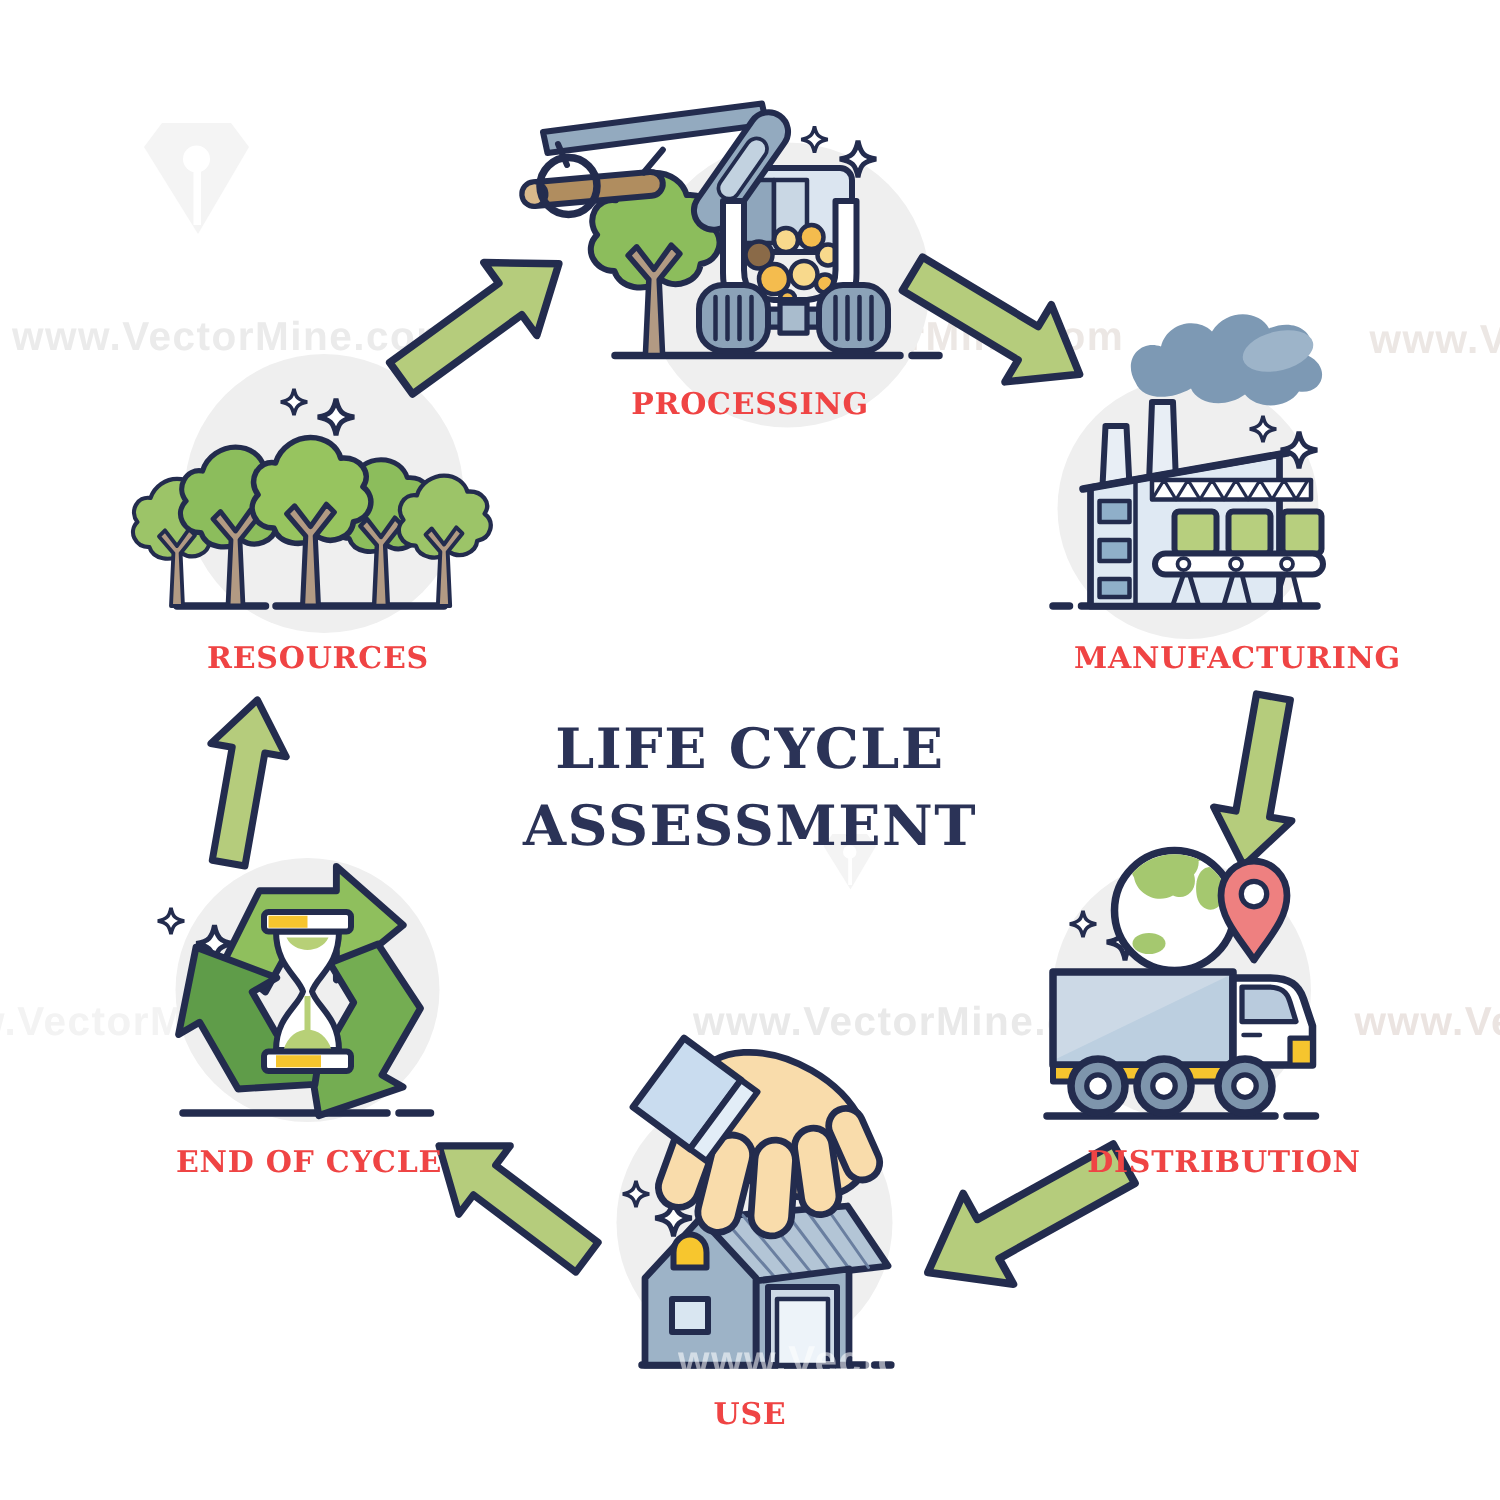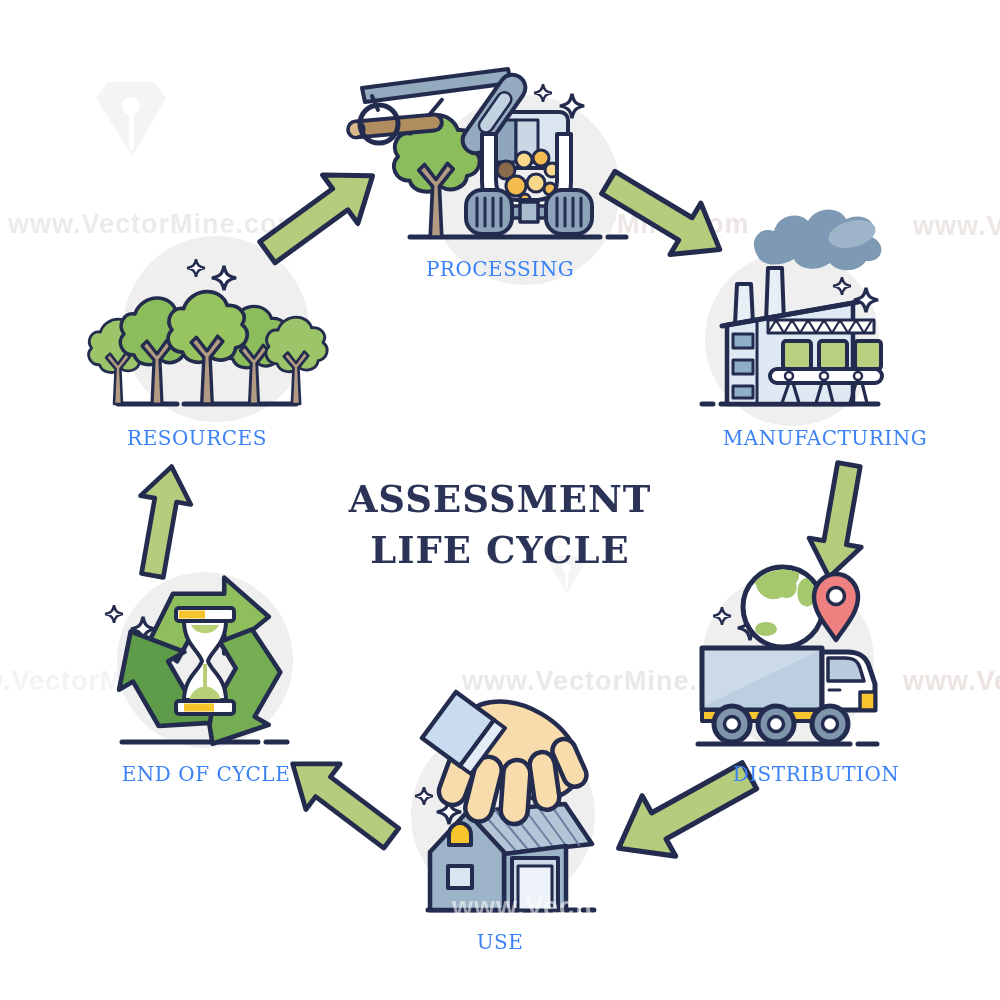--- a/index.html
+++ b/index.html
@@ -3,21 +3,21 @@
 <meta charset="utf-8">
 <style>
   html,body{margin:0;padding:0;}
   body{
     width:1000px;height:1000px;position:relative;overflow:hidden;
     background:#ffffff;font-family:"Liberation Sans",sans-serif;
   }
   svg{position:absolute;left:0;top:0;z-index:2;}
   .label{
     position:absolute;transform:translateX(-50%);z-index:3;
-    font-family:"DejaVu Serif",serif;font-weight:normal;color:#3b82f6;
+    font-family:"DejaVu Serif",serif;font-weight:bold;color:#ef4444;
     font-size:20px;letter-spacing:0.5px;white-space:nowrap;
   }
   .title{
     position:absolute;left:500px;top:474px;transform:translateX(-50%);z-index:3;
     font-family:"DejaVu Serif",serif;font-weight:bold;color:#2b3357;
     font-size:37px;line-height:51px;letter-spacing:1px;text-align:center;white-space:nowrap;
   }
   .title span{display:block;}
   .wm{
     position:absolute;z-index:1;font-family:"Liberation Sans",sans-serif;
@@ -258,23 +258,23 @@
       <path d="M 189,700 C 194,682 216,682 221,700 Z" fill="#b7d077"></path>
       <rect x="176" y="608" width="58" height="13" rx="3" fill="#ffffff" stroke="#232c4e" stroke-width="4"></rect>
       <rect x="179" y="610.5" width="26" height="8" fill="#f6c52e"></rect>
       <rect x="176" y="701" width="58" height="13" rx="3" fill="#ffffff" stroke="#232c4e" stroke-width="4"></rect>
       <rect x="184" y="703.5" width="30" height="8" fill="#f6c52e"></rect>
     </g>
   </g>
 </svg>
 
 <div class="title">
+  <span>LIFE CYCLE</span>
   <span>ASSESSMENT</span>
-  <span>LIFE CYCLE</span>
 </div>
 <div class="label" style="left:500px;top:257px;">PROCESSING</div>
 <div class="label" style="left:825px;top:426px;">MANUFACTURING</div>
 <div class="label" style="left:816px;top:762px;">DISTRIBUTION</div>
 <div class="label" style="left:500px;top:930px;">USE</div>
 <div class="label" style="left:206px;top:762px;">END OF CYCLE</div>
-<div class="label" style="left:197px;top:426px;">RESOURCES</div>
+<div class="label" style="left:212px;top:426px;">RESOURCES</div>
 
 <span class="wm wm7">www.VectorMine.com</span>
 
 </body></html>

